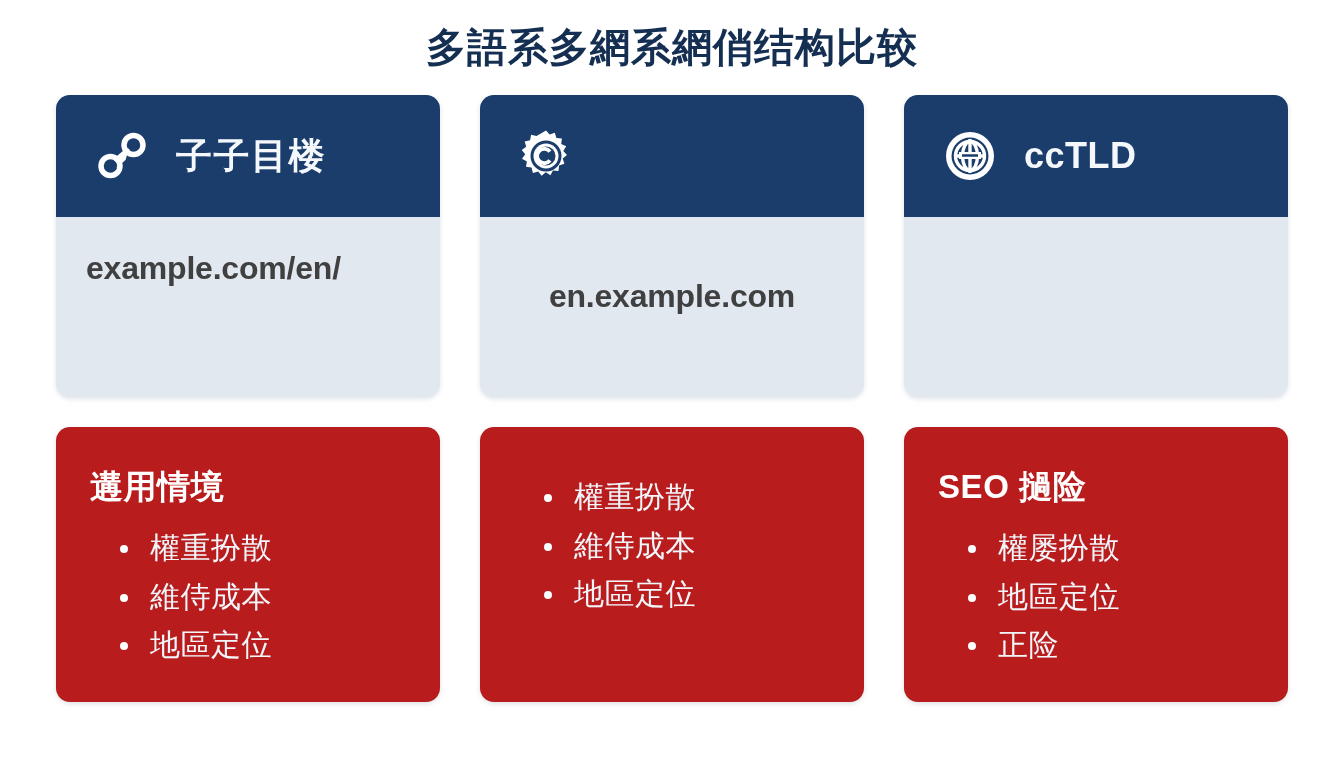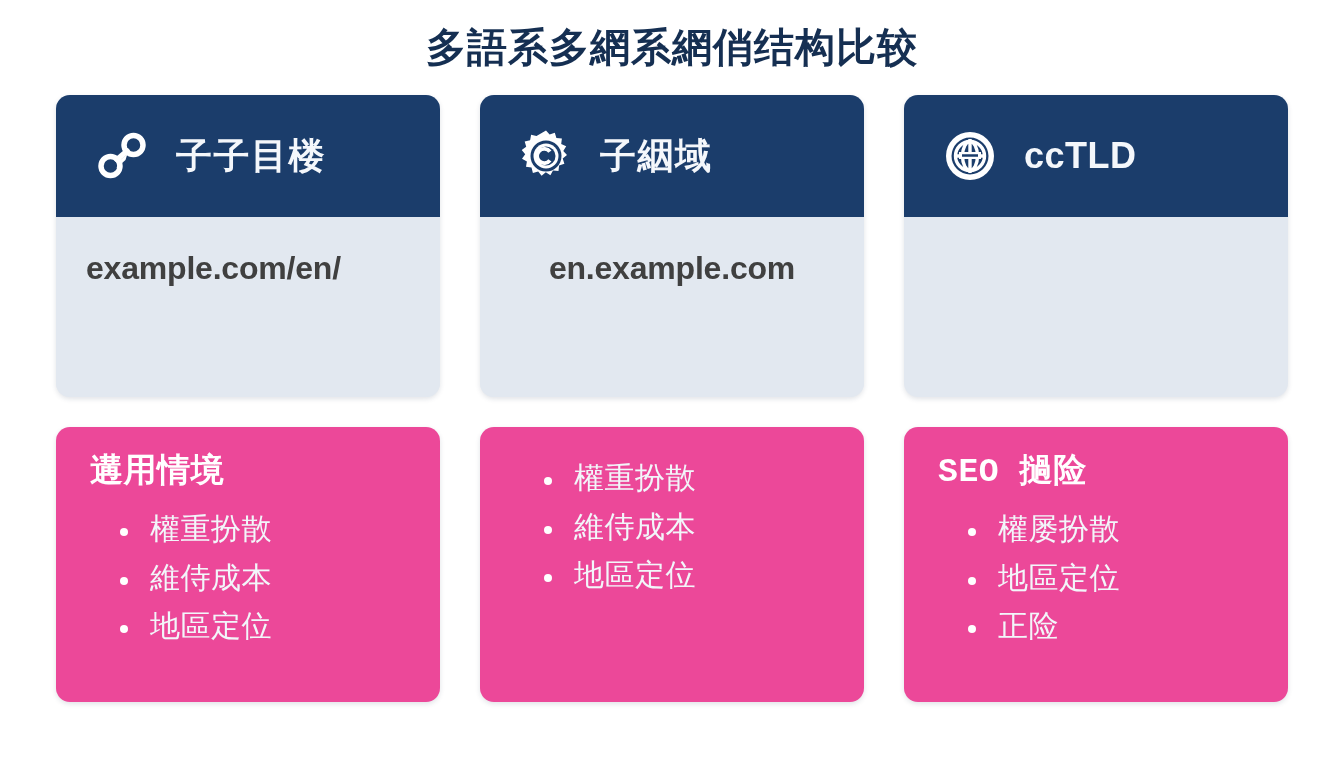--- a/index.html
+++ b/index.html
@@ -93,30 +93,29 @@
     box-sizing: border-box;
   }
 
   .url-text {
     font-size: 32px;
     font-weight: 700;
     color: #404040;
     letter-spacing: -0.2px;
     white-space: nowrap;
   }
-  .url-center { text-align: center; }
+  .url-center { text-align: center; margin-top: 28px; }
 
   
   .detail-card {
     border-radius: 14px;
-    background: #ec4899;
+    background: #b91c1c;
     box-shadow: 0 2px 5px rgba(20,40,70,0.13);
-    padding: 21px 34px 20px 34px;
-    box-sizing: border-box;
-    font-family: Liberation Mono, monospace;
+    padding: 38px 34px 20px 34px;
+    box-sizing: border-box;
   }
 
   .detail-title {
     color: #FFFFFF;
     font-size: 33px;
     font-weight: 700;
     letter-spacing: 0.6px;
     margin-bottom: 14px;
     white-space: nowrap;
   }
@@ -180,21 +179,20 @@
           <svg viewBox="0 0 56 56" xmlns="http://www.w3.org/2000/svg">
             <g fill="#FFFFFF">
               <path d="M28 2.5 l3.6 4.1 5.2-1.9 1.6 5.3 5.5 .4 -.7 5.5 5 2.4 -2.9 4.7 3.7 4.1 -4.3 3.5 1.7 5.2 -5.3 1.6 -.6 5.5 -5.5-.5 -2.6 4.9 -4.6-3.1 -4.2 3.6 -3.4-4.4 -5.3 1.5 -1.4-5.3 -5.5-.8 .9-5.4 -4.9-2.6 3.2-4.5 -3.5-4.2 4.5-3.3 -1.5-5.3 5.4-1.3 1-5.4 5.4 1.1z"></path>
             </g>
             <circle cx="28" cy="28" r="15.5" fill="#1B3D6B"></circle>
             <circle cx="28" cy="28" r="12.5" fill="#FFFFFF"></circle>
             <circle cx="28" cy="28" r="9.5" fill="#1B3D6B"></circle>
             <path d="M33.5 22.5 a9 9 0 1 0 0 11 l-3.2-2.3 a5.2 5.2 0 1 1 0-6.4 z" fill="#FFFFFF"></path>
           </svg>
         </span>
-        <span class="hdr-title">子絪域</span>
       </div>
       <div class="type-card-body">
         <div class="url-text url-center">en.example.com</div>
       </div>
     </div>
 
     <div class="type-card">
       <div class="type-card-header">
         <span class="hdr-icon">
           <svg viewBox="0 0 56 56" xmlns="http://www.w3.org/2000/svg">

